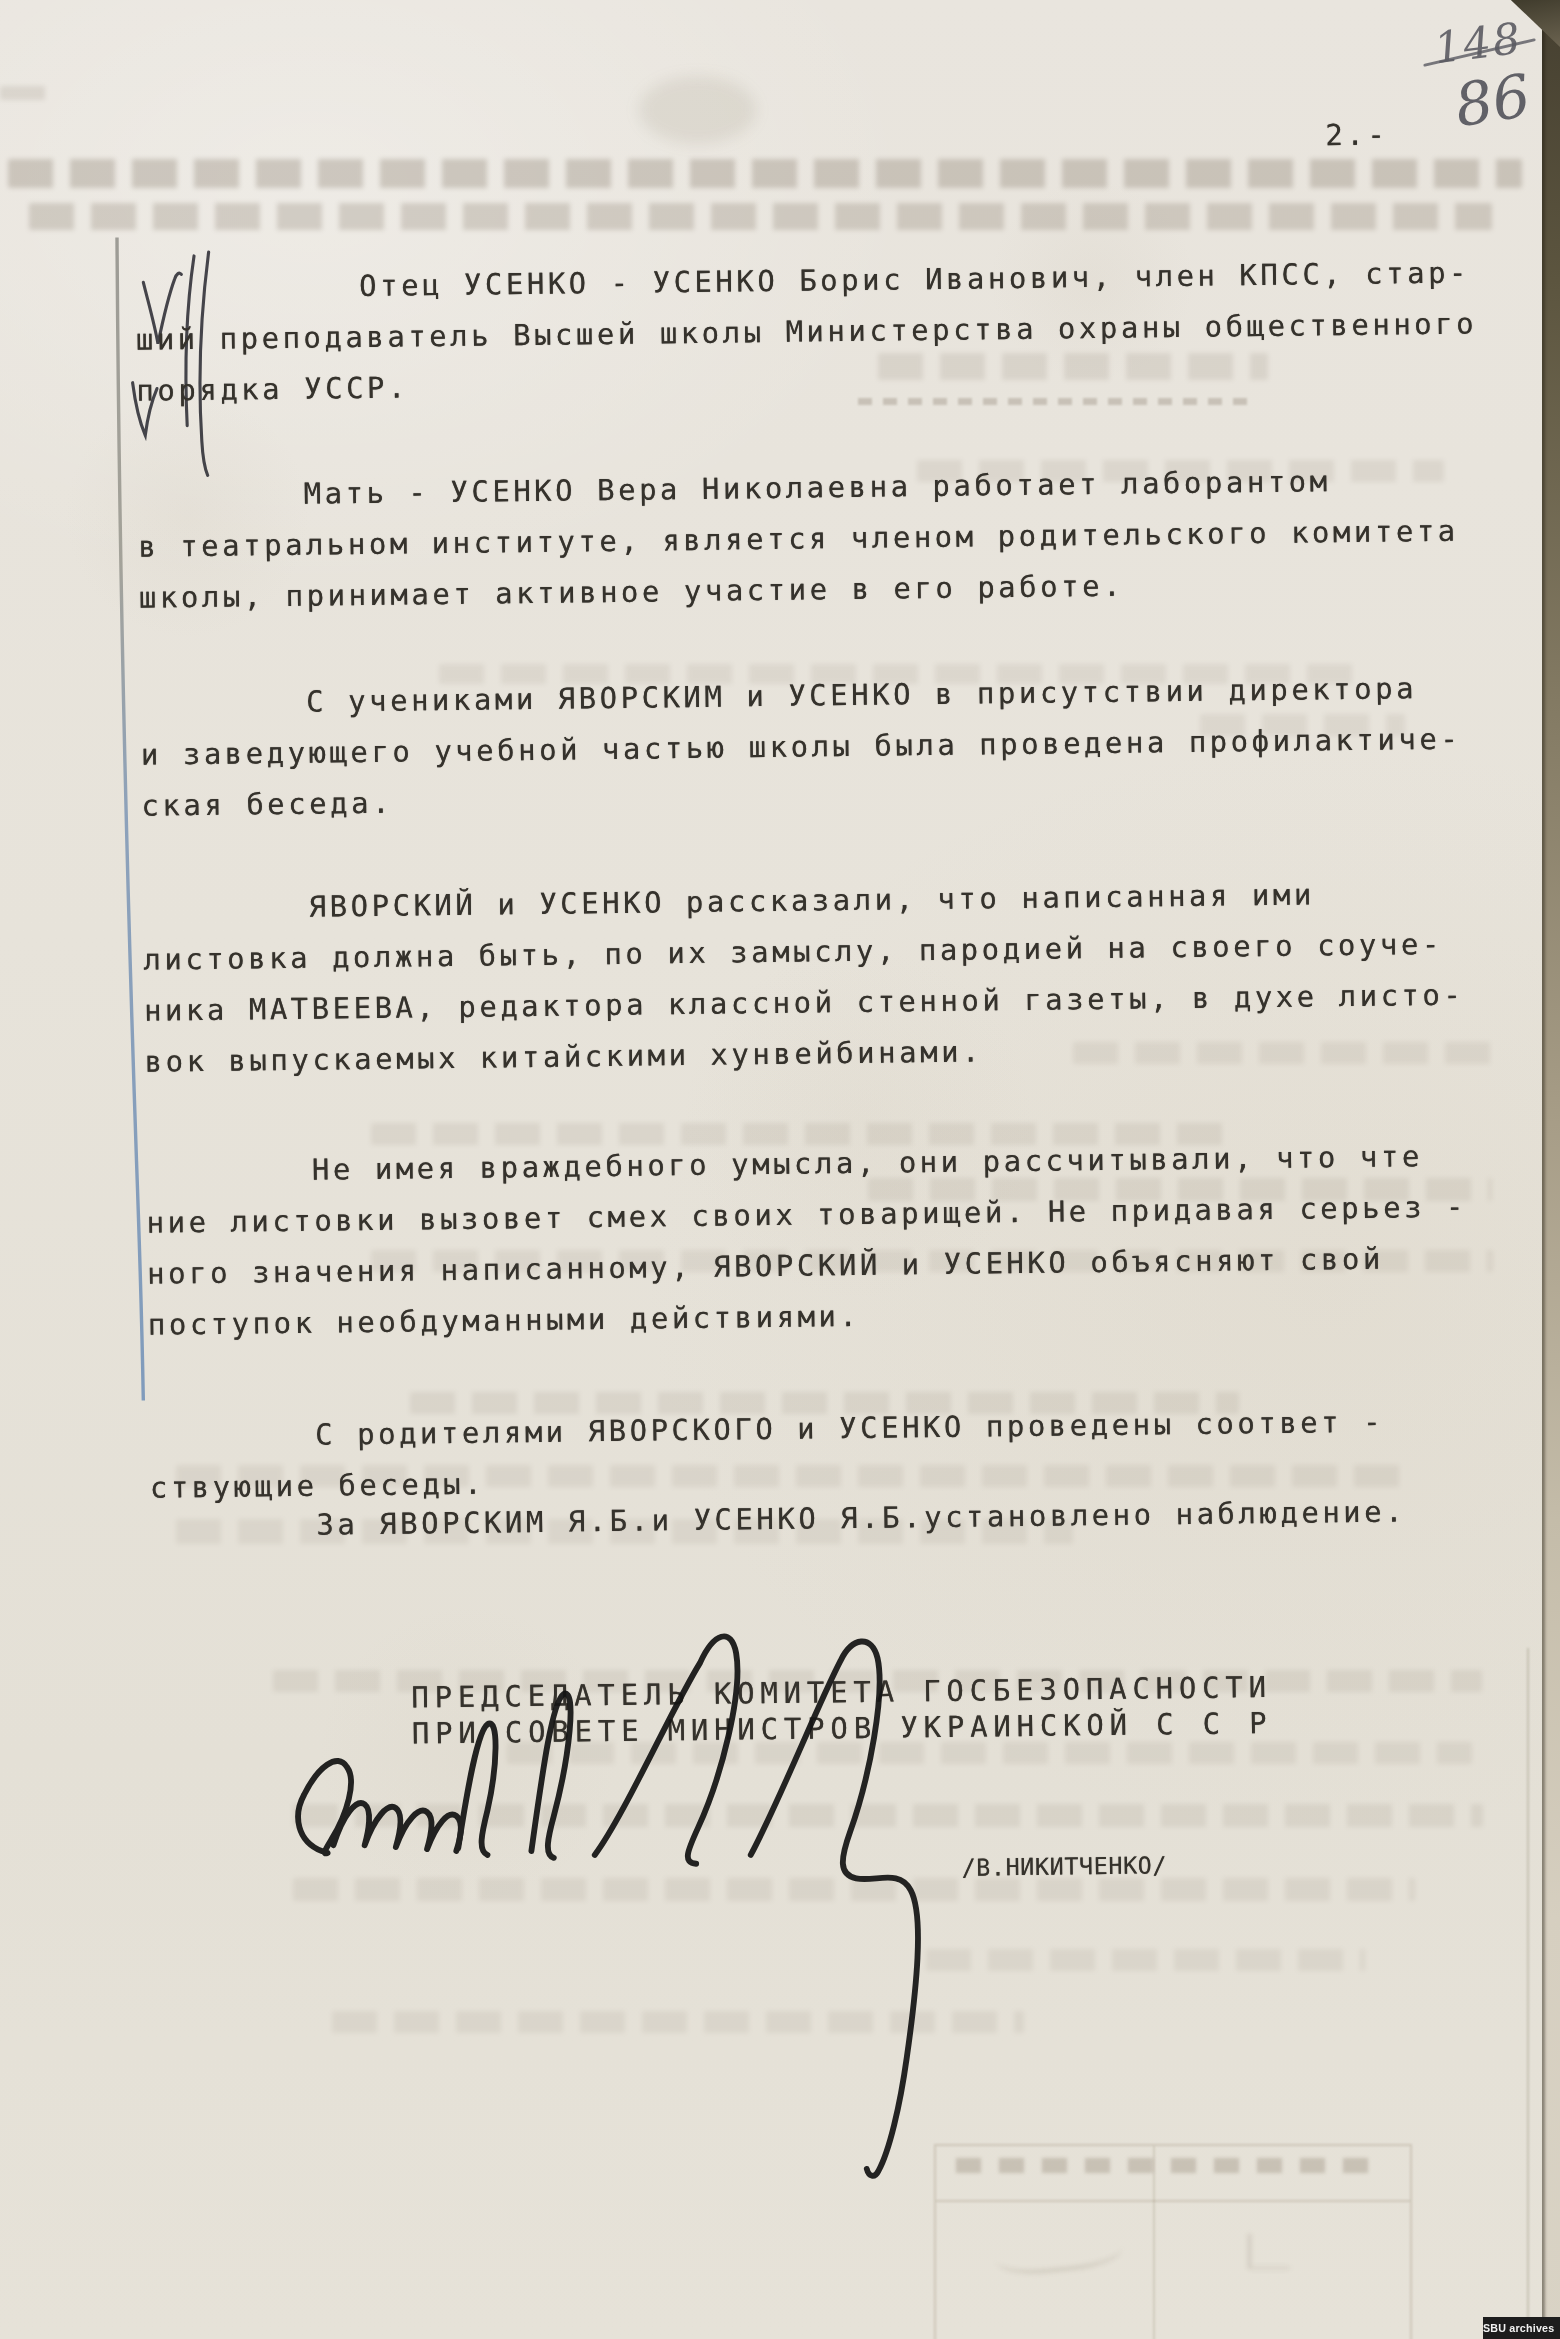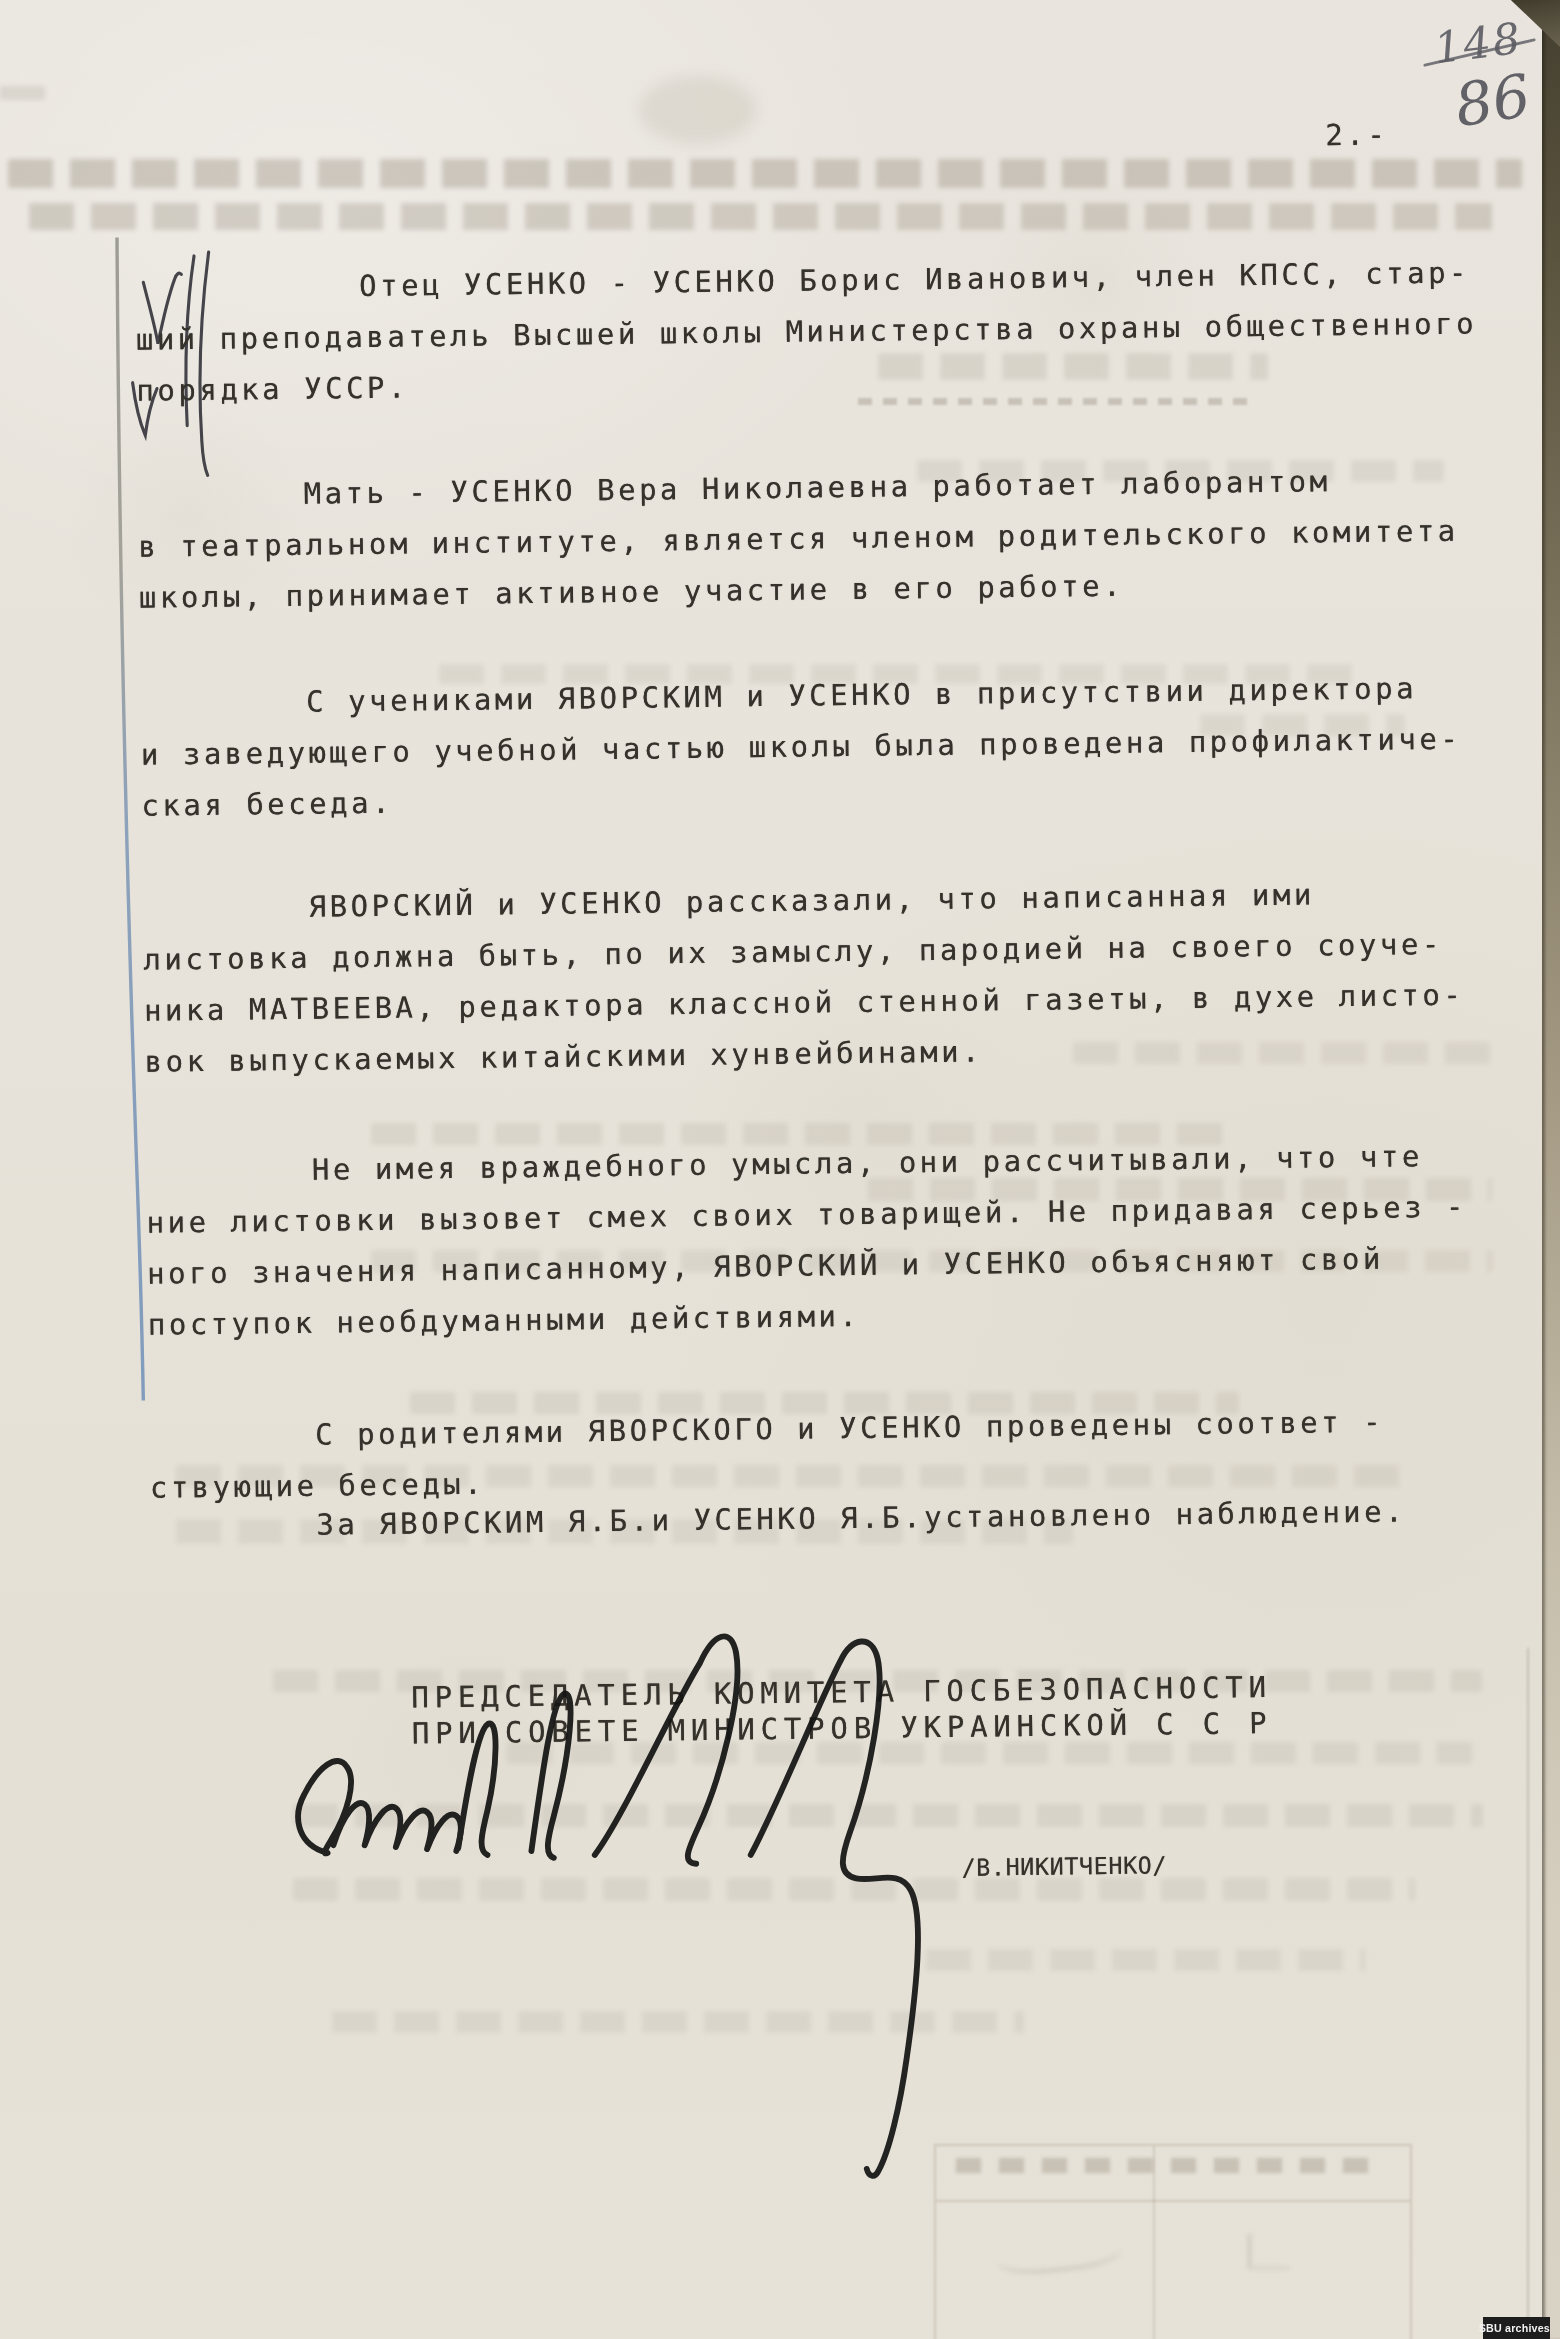--- a/index.html
+++ b/index.html
@@ -55,22 +55,22 @@
     border-left:3.9px solid rgba(130,118,100,0.25);border-bottom:2.9px solid rgba(130,118,100,0.2);filter:blur(2px);}
   
   .edge-strip{position:absolute;right:0;top:0;width:17.6px;height:100%;
     background:linear-gradient(180deg,#453f30 0%,#5c553f 12%,#837a63 30%,#a79d87 48%,#c4bca9 65%,#d6cfc0 82%,#d9d3c5 100%);
     box-shadow:inset 2.9px 0 2.9px rgba(35,30,20,0.45);}
   .edge-wedge{position:absolute;left:1500px;top:0;width:60px;height:47px;
     background:linear-gradient(170deg,#3e3a2b,#6b6350);clip-path:polygon(18% 0,100% 0,100% 100%);}
   .crease{position:absolute;left:1527px;top:1648px;width:2px;height:691px;
     background:rgba(150,140,120,0.35);filter:blur(1px);}
   
-  .sbu{position:absolute;left:1483px;top:2317px;width:67px;height:22.4px;background:#1d1d1d;
-    display:flex;align-items:center;justify-content:flex-end;}
+  .sbu{position:absolute;left:1483px;top:2317px;width:77px;height:22.4px;background:#1d1d1d;
+    display:flex;align-items:center;justify-content:flex-start;}
   .sbu span{color:#f2f2f2;font-family:"Liberation Sans",sans-serif;font-size:10.7px;font-weight:bold;
     letter-spacing:0.2px;white-space:nowrap;}
   .stain{position:absolute;left:639px;top:76px;width:117px;height:68px;border-radius:50%;
     background:rgba(125,112,92,0.12);filter:blur(6.8px);}
 </style>
 </head>
 <body>
 
 <div class="page">
 

